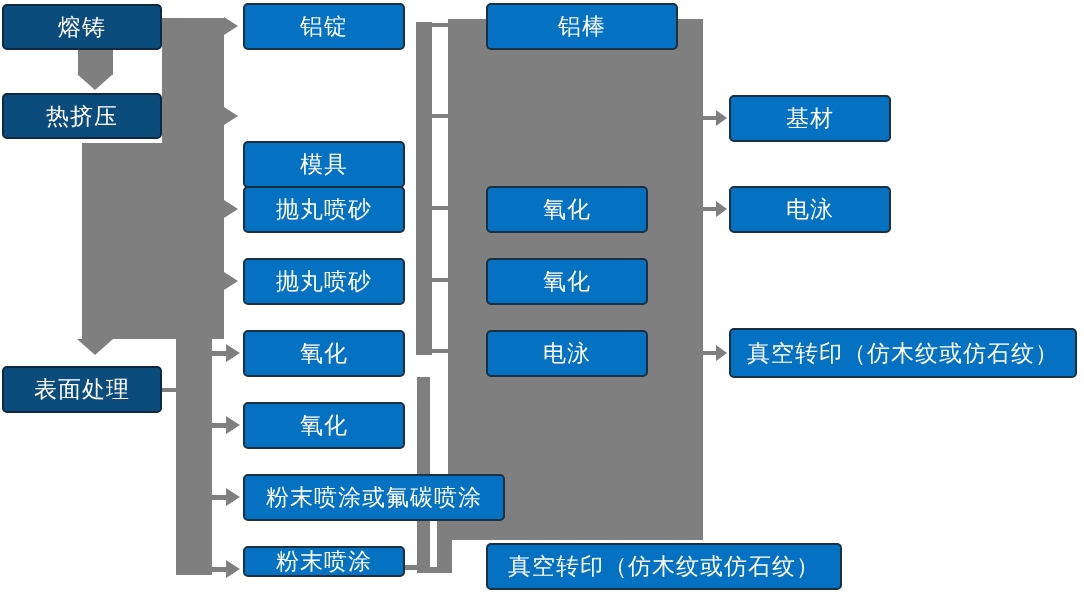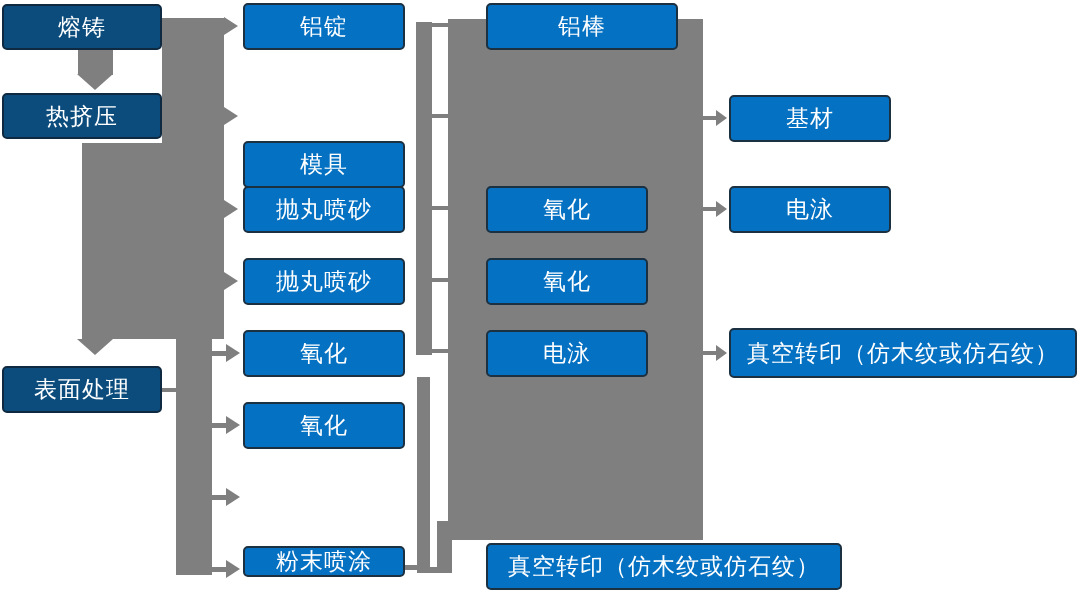--- a/index.html
+++ b/index.html
@@ -97,20 +97,21 @@
   <div class="box stage" style="left:2px;top:4px;width:160px;height:46px;">熔铸</div>
   <div class="box stage" style="left:2px;top:93px;width:160px;height:46px;">热挤压</div>
   <div class="box stage" style="left:2px;top:366px;width:160px;height:47px;">表面处理</div>
 
   <div class="box proc" style="left:243px;top:3px;width:162px;height:47px;">铝锭</div>
   <div class="box proc" style="left:243px;top:93px;width:162px;height:47px;margin-top:48px;">模具</div>
   <div class="box proc" style="left:243px;top:186px;width:162px;height:47px;">抛丸喷砂</div>
   <div class="box proc" style="left:243px;top:258px;width:162px;height:47px;">抛丸喷砂</div>
   <div class="box proc" style="left:243px;top:330px;width:162px;height:47px;">氧化</div>
   <div class="box proc" style="left:243px;top:402px;width:162px;height:47px;">氧化</div>
+  <div class="box proc" style="left:243px;top:474px;width:262px;height:47px;">粉末喷涂或氟碳喷涂</div>
   <div class="box proc" style="left:243px;top:546px;width:162px;height:31px;">粉末喷涂</div>
 
   <div class="box proc" style="left:486px;top:3px;width:192px;height:47px;">铝棒</div>
   <div class="box proc" style="left:486px;top:186px;width:162px;height:47px;">氧化</div>
   <div class="box proc" style="left:486px;top:258px;width:162px;height:47px;">氧化</div>
   <div class="box proc" style="left:486px;top:330px;width:162px;height:47px;">电泳</div>
   <div class="box proc" style="left:486px;top:543px;width:356px;height:47px;">真空转印（仿木纹或仿石纹）</div>
 
   <div class="box proc" style="left:729px;top:95px;width:162px;height:47px;">基材</div>
   <div class="box proc" style="left:729px;top:186px;width:162px;height:47px;">电泳</div>

